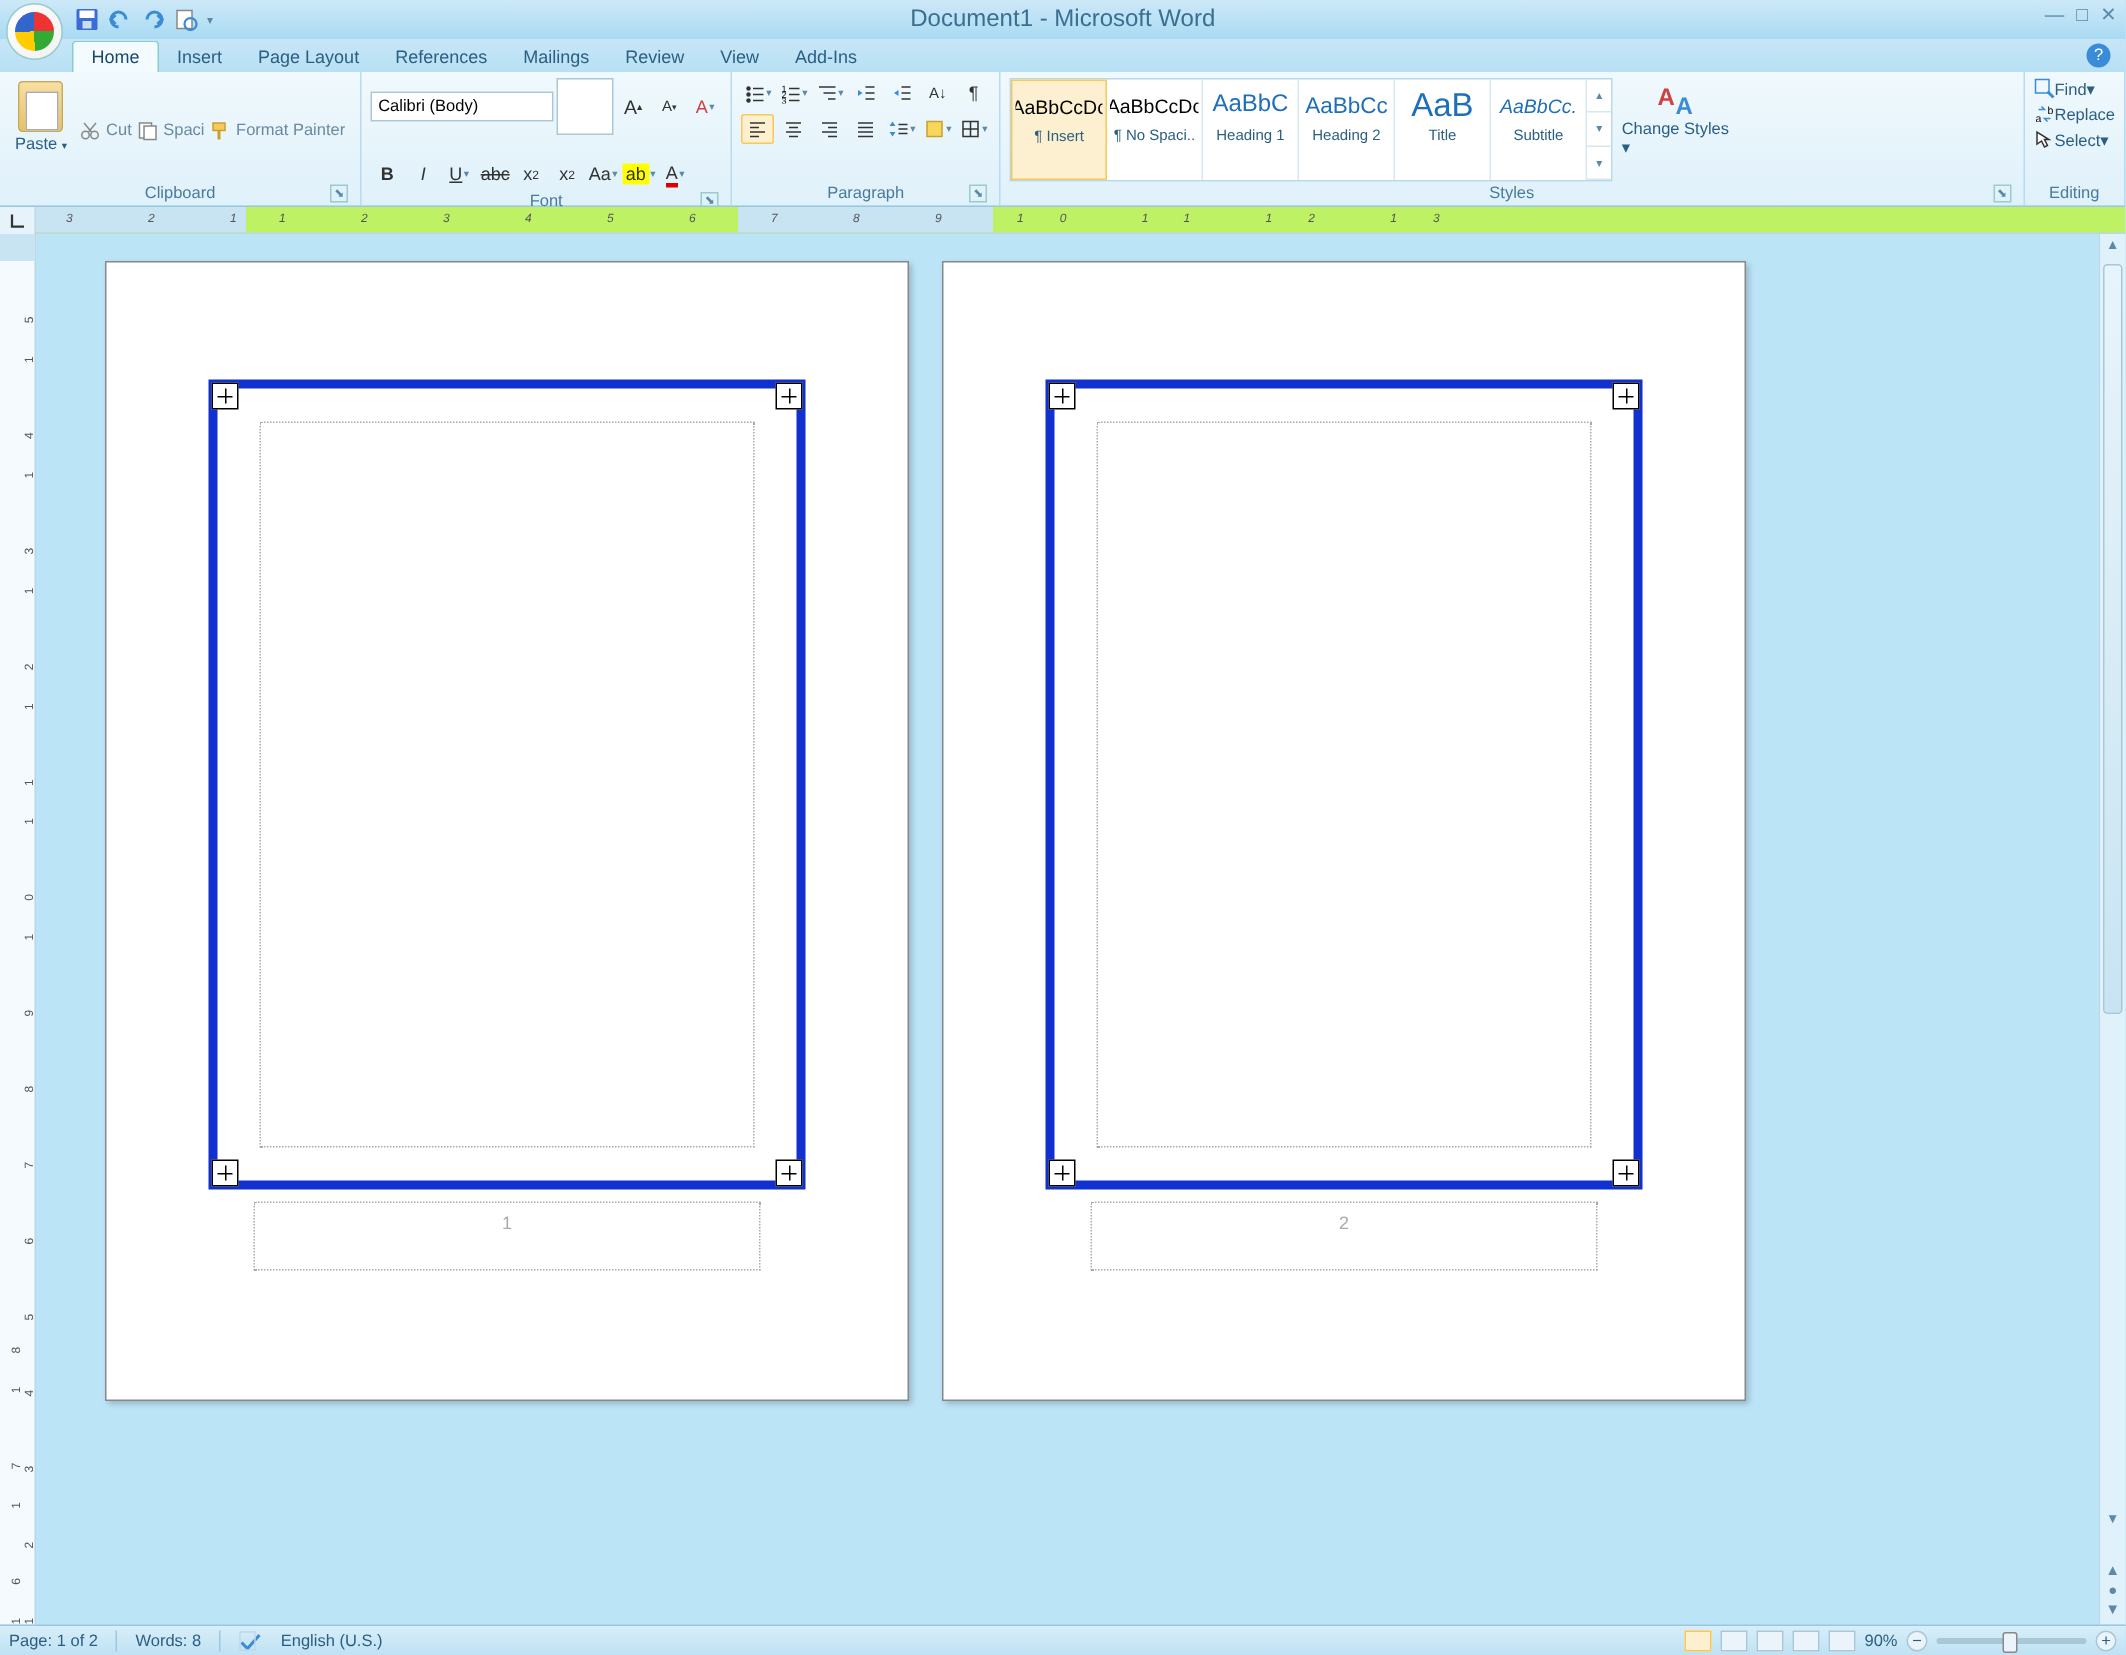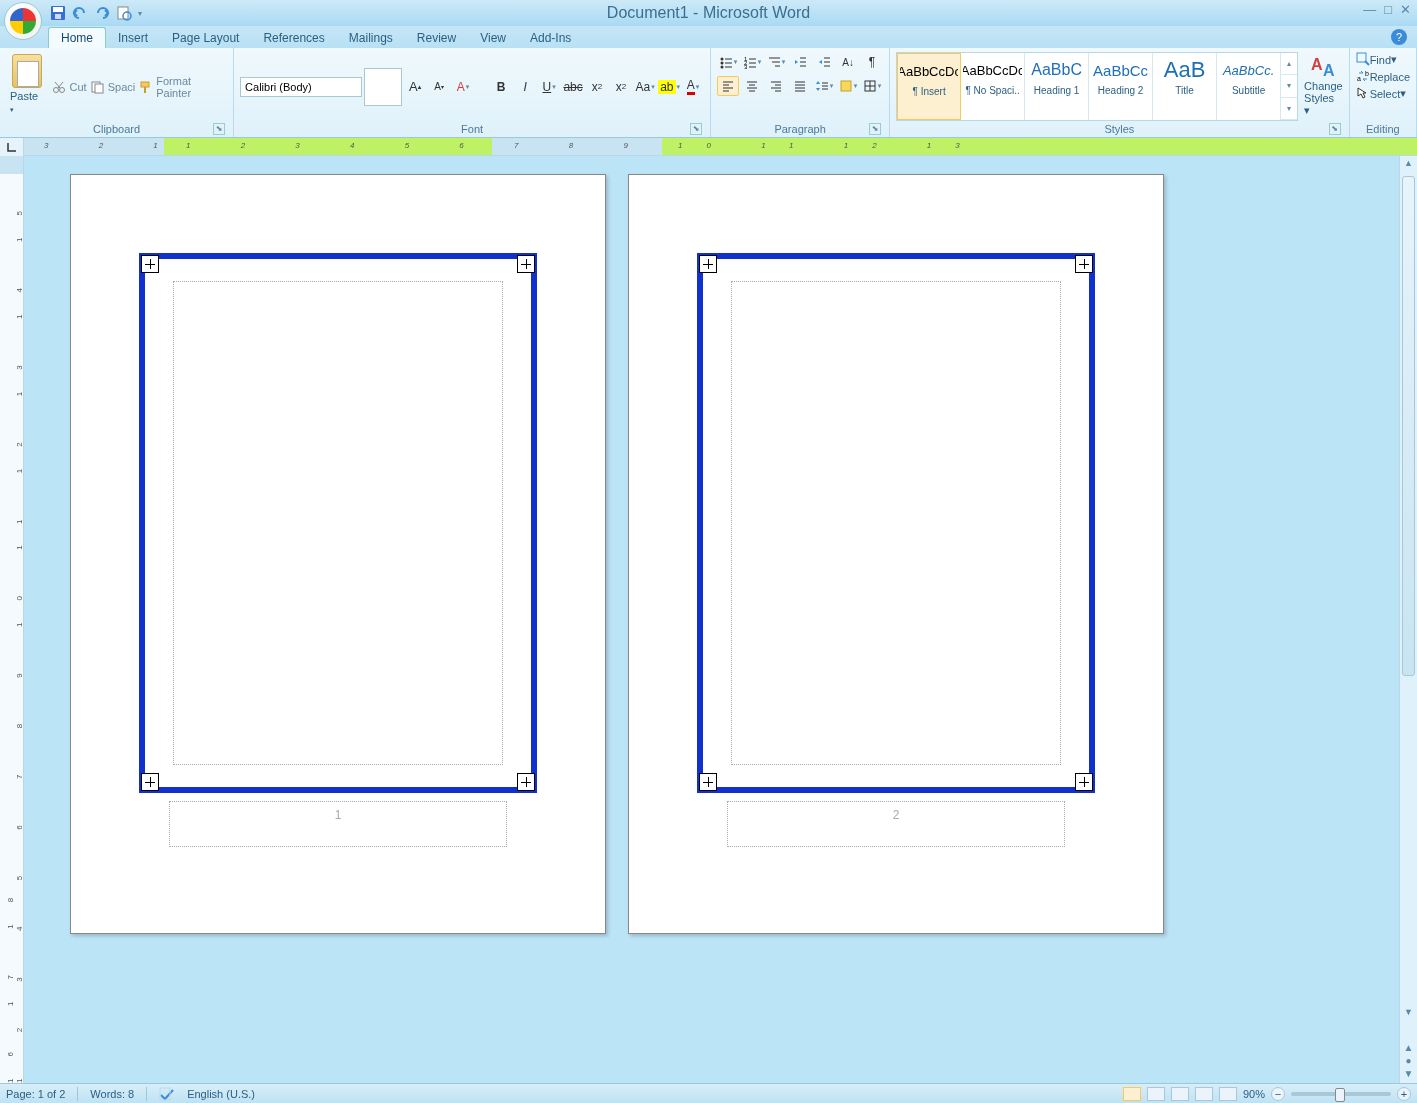--- a/index.html
+++ b/index.html
@@ -30,21 +30,21 @@
 
 
 .clip-left { display:flex; flex-direction:column; align-items:center; padding:2px 4px; }
 .paste-ic { width:30px; height:34px; background:linear-gradient(#f8e0a0,#e8c060); border:1px solid #c8a850; border-radius:3px; position:relative; }
 .paste-ic::after{content:'';position:absolute;left:4px;top:6px;width:20px;height:24px;background:#fff;border:1px solid #aaa;}
 .clip-right { display:flex; flex-direction:row; gap:3px; padding:2px 4px; font-size:11px; color:#6a8aa0; }
 .clip-right div { display:flex; align-items:center; gap:4px; }
 .small-ic { width:14px;height:14px;display:inline-block; }
 
 
-.font-body { flex-direction:row; gap:16px; }
+.font-body { flex-direction:column; gap:16px; }
 .font-row { display:flex; gap:2px; align-items:center; }
 .font-name { width:122px; height:20px; border:1px solid #a8c8d8; background:#fff; font-size:11px; padding:2px 4px; }
 .font-size { width:34px; height:20px; border:1px solid #a8c8d8; background:#fff; font-size:11px; padding:18px; text-align:left; }
 .rb { width:22px; height:20px; border:1px solid transparent; display:flex;align-items:center;justify-content:center; font-size:12px; color:#333; cursor:pointer; border-radius:2px; }
 .rb.dd::after { content:'▾'; font-size:7px; margin-left:1px; color:#5a8aa8; }
 
 
 .para-body { flex-direction:column; gap:4px; }
 
 

